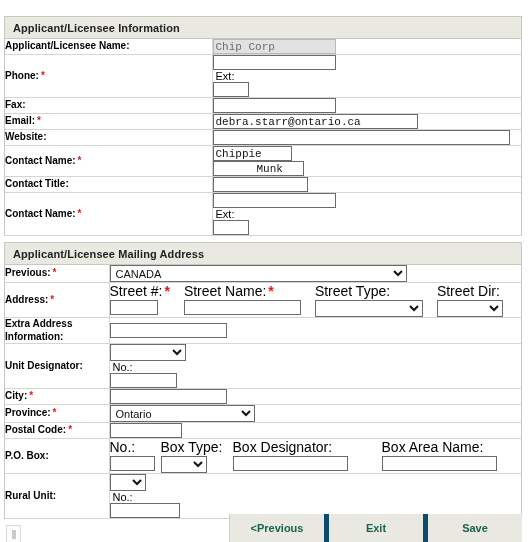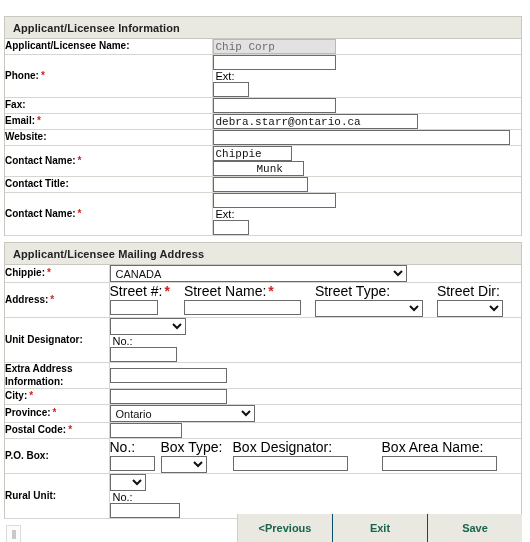--- a/index.html
+++ b/index.html
@@ -107,21 +107,21 @@
   }
   .btn {
     width: 94px;
     height: 28px;
     line-height: 28px;
     text-align: center;
     font-weight: bold;
     font-size: 11px;
     color: #19634b;
     background: #e9e9e2;
-    border-right: 1px solid #0c4a6e;
+    border-right: 5px solid #0c4a6e;
     cursor: pointer;
     user-select: none;
   }
   .corner-stub {
     position: absolute;
     left: 6px;
     bottom: 0;
     width: 13px;
     height: 16px;
     background: #fcfcfc;
@@ -242,21 +242,21 @@
 
     <table class="form">
       <colgroup>
           <col style="width:104px">
           <col>
         </colgroup>
 
       <tbody>
           <tr>
         <td class="lbl">
-          <span>Chippie:</span><span class="req">*</span>
+          <span>Previous:</span><span class="req">*</span>
         </td>
         <td class="fld">
           <select class="s" style="width:297px">
             <option>CANADA</option>
           </select>
         </td>
       </tr>
 
       <tr>
         <td class="lbl">
@@ -292,44 +292,44 @@
                 </select>
               </td>
               <td class="last">
                 <select class="s" style="width:66px">
                   <option></option>
                 </select>
               </td>
             </tr>
           </tbody>
               </table>
+        </td>
+      </tr>
+
+      <tr>
+        <td class="lbl">
+          <span>Extra Address Information:</span>
+        </td>
+        <td class="fld">
+          <input class="t" style="width: 117px;" value="">
         </td>
       </tr>
 
       <tr>
         <td class="lbl">
           <span>Unit Designator:</span>
         </td>
         <td class="fld">
           <span class="row-flex">
             <select class="s" style="width:76px">
               <option></option>
             </select>
             <span class="inline-lbl">No.:</span>
             <input class="t" style="width: 67px;" value="">
           </span>
-        </td>
-      </tr>
-
-      <tr>
-        <td class="lbl">
-          <span>Extra Address Information:</span>
-        </td>
-        <td class="fld">
-          <input class="t" style="width: 117px;" value="">
         </td>
       </tr>
 
       <tr>
         <td class="lbl">
           <span>City:</span><span class="req">*</span>
         </td>
         <td class="fld">
           <input class="t" style="width: 117px;" value="">
         </td>

